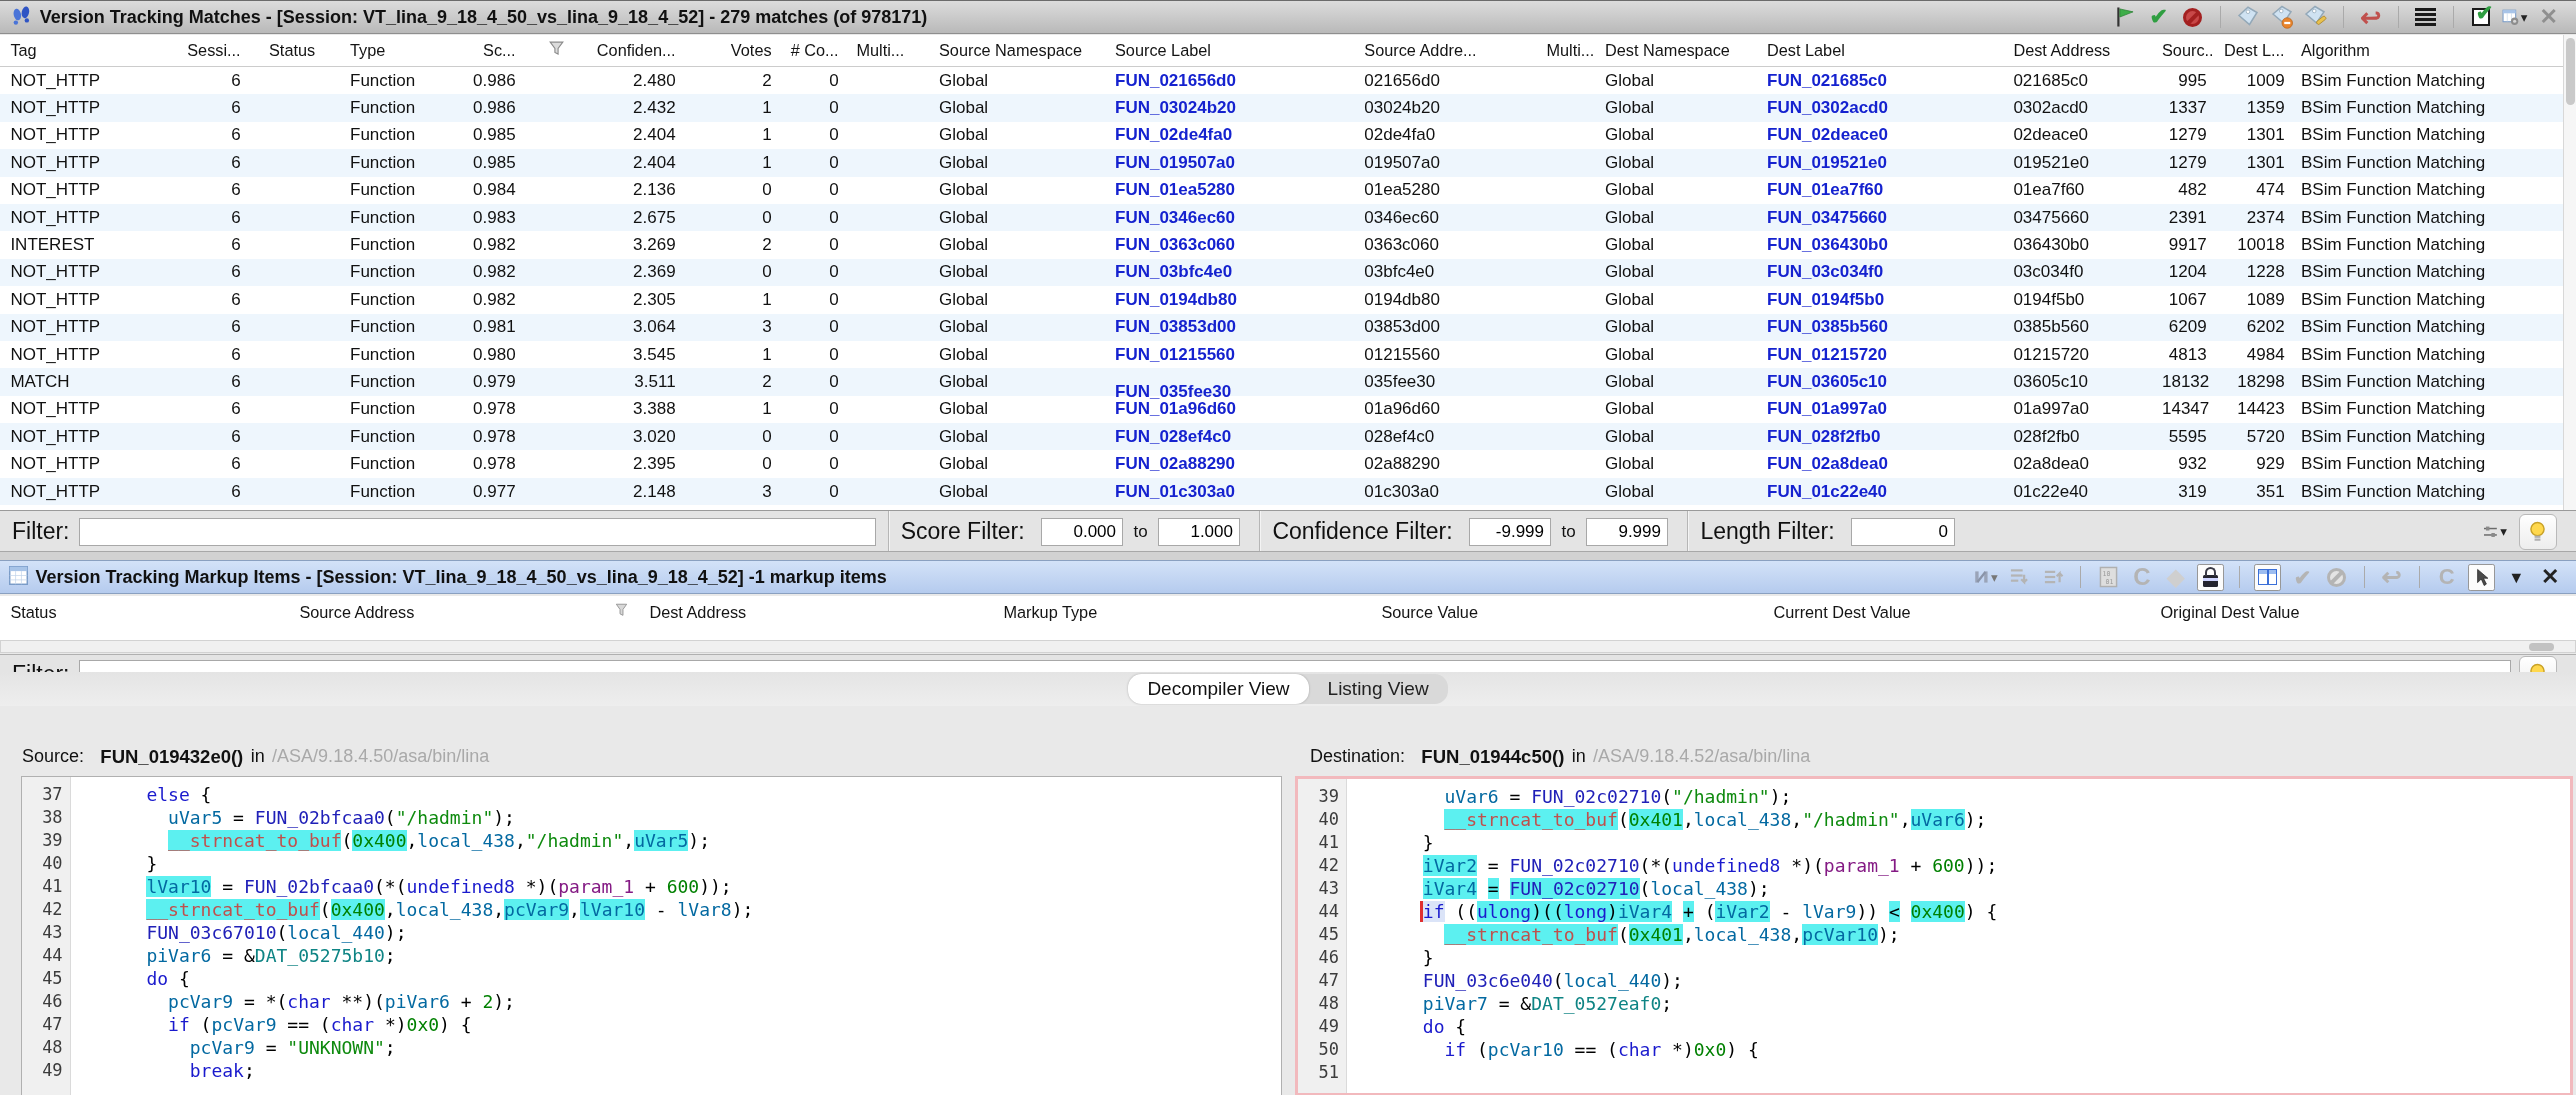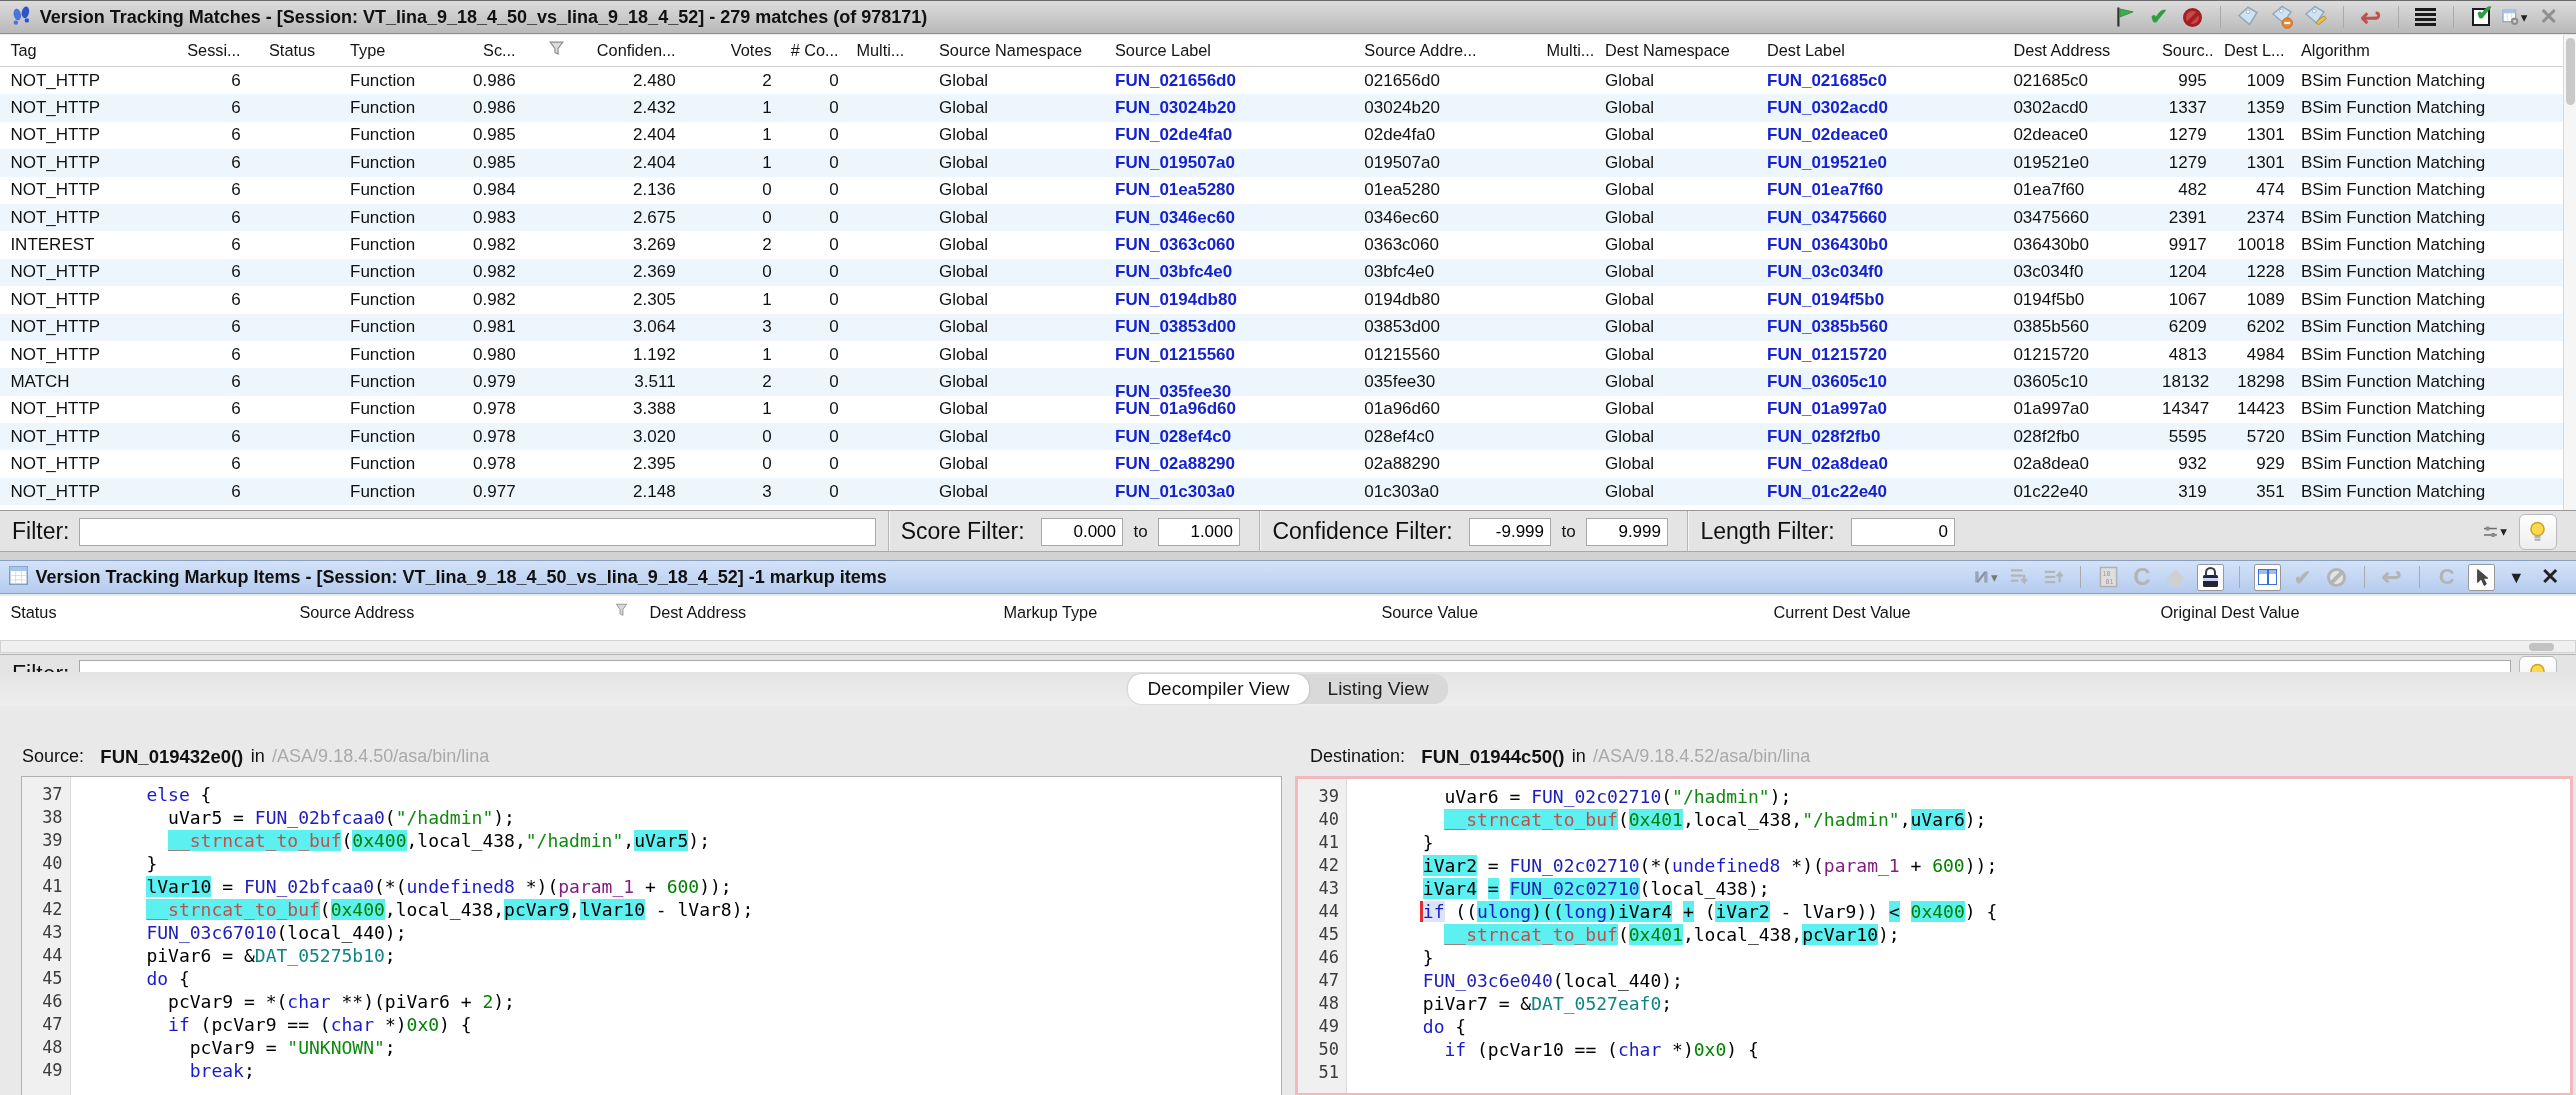--- a/index.html
+++ b/index.html
@@ -92,21 +92,21 @@
   #half-dst .code-box{left:7.4px;right:3px;border:3px solid #f2b9bd;}
   .gutter{width:49px;background:#f0f0f0;border-right:0.7px solid #dadada;text-align:right;padding:6px 7.4px 0 0;box-sizing:border-box;}
   .gutter div{font-family:"DejaVu Sans Mono",monospace;font-size:17px;line-height:23px;color:#3c3c3c;}
   .codearea{flex:1;padding:6px 0 0 10.4px;overflow:hidden;}
   .cline{font-family:"DejaVu Sans Mono",monospace;font-size:18px;line-height:23px;white-space:pre;}
   .c-kw{color:#1a1acd;}
   .c-fn{color:#2020b8;}
   .c-sf{color:#c0504d;}
   .c-st{color:#0e8a0e;}
   .c-ct{color:#008000;}
-  .c-vr{color:#000000;margin-top:40px;}
+  .c-vr{color:#0369a1;margin-top:40px;}
   .c-pm{color:#841a84;}
   .c-gl{color:#0e8484;}
   .c-pl{color:#000;}
   .hl{background:#5cf0f0;}
   .sel{background:#dbe4f8;border-left:3px solid #e03030;margin-left:-3px;}
 </style>
 </head>
 <body>
 
 <div class="abs" id="p1-title">
@@ -429,21 +429,21 @@
       <div class="mcell r">6202</div>
       <div class="mcell" style="padding-left: 9px;">BSim Function Matching</div>
     </div>
     <div class="mrow" style="grid-template-columns: 185px 63px 93px 100px 82px 67px 93px 96px 67px 78px 182px 245px 185px 63px 159px 245px 159px 52px 78px minmax(0px, 1fr);">
       <div class="mcell">NOT_HTTP</div>
       <div class="mcell r">6</div>
       <div class="mcell" style="padding-left: 21px;"></div>
       <div class="mcell" style="padding-left: 9px;">Function</div>
       <div class="mcell r">0.980</div>
       <div class="mcell"></div>
-      <div class="mcell r">1.192</div>
+      <div class="mcell r">3.545</div>
       <div class="mcell r">1</div>
       <div class="mcell r">0</div>
       <div class="mcell"></div>
       <div class="mcell" style="padding-left: 15px;">Global</div>
       <div class="mcell lbl" style="padding-left: 9px;">FUN_01215560</div>
       <div class="mcell" style="padding-left: 13.3px;">01215560</div>
       <div class="mcell"></div>
       <div class="mcell" style="padding-left: 6px;">Global</div>
       <div class="mcell lbl" style="padding-left: 9px;">FUN_01215720</div>
       <div class="mcell" style="padding-left: 10.4px;">01215720</div>

